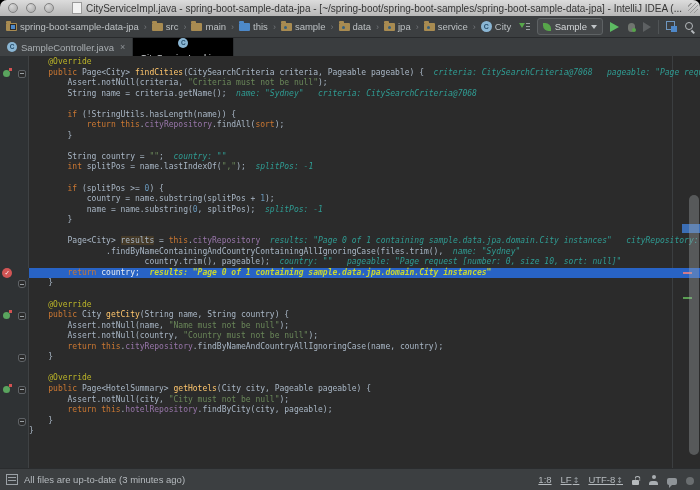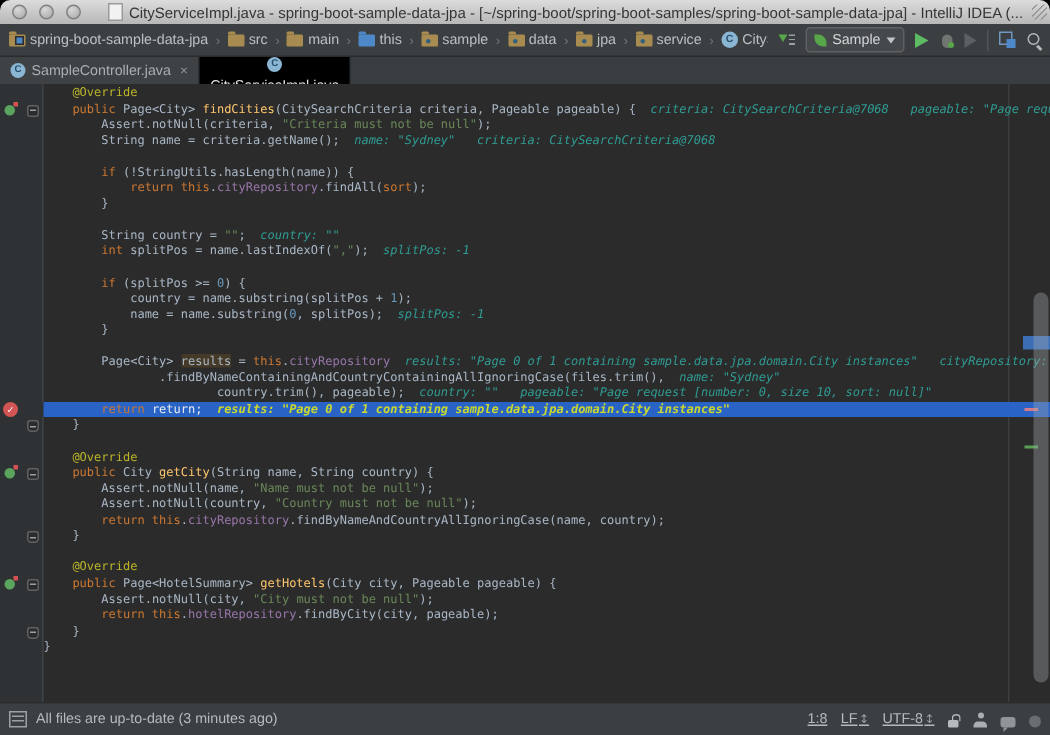--- a/index.html
+++ b/index.html
@@ -233,21 +233,21 @@
         <div class="row"><span class="gut"></span><span class="codeln"><span class="t-k">        int</span><span class="t-d"> splitPos = name.lastIndexOf(</span><span class="t-s">","</span><span class="t-d">);</span><span class="t-h">  splitPos: -1</span></span></div>
         <div class="row"><span class="gut"></span><span class="codeln"></span></div>
         <div class="row"><span class="gut"></span><span class="codeln"><span class="t-d">        </span><span class="t-k">if</span><span class="t-d"> (splitPos &gt;= </span><span class="t-n">0</span><span class="t-d">) {</span></span></div>
         <div class="row"><span class="gut"></span><span class="codeln"><span class="t-d">            country = name.substring(splitPos + </span><span class="t-n">1</span><span class="t-d">);</span></span></div>
         <div class="row"><span class="gut"></span><span class="codeln"><span class="t-d">            name = name.substring(</span><span class="t-n">0</span><span class="t-d">, splitPos);</span><span class="t-h">  splitPos: -1</span></span></div>
         <div class="row"><span class="gut"></span><span class="codeln"><span class="t-d">        }</span></span></div>
         <div class="row"><span class="gut"></span><span class="codeln"></span></div>
         <div class="row"><span class="gut"></span><span class="codeln"><span class="t-d">        Page&lt;City&gt; </span><span class="t-w">results</span><span class="t-d"> = </span><span class="t-k">this</span><span class="t-d">.</span><span class="t-p">cityRepository</span><span class="t-h">  results: "Page 0 of 1 containing sample.data.jpa.domain.City instances"   cityRepository:</span></span></div>
         <div class="row"><span class="gut"></span><span class="codeln"><span class="t-d">                .findByNameContainingAndCountryContainingAllIgnoringCase(files.trim(),</span><span class="t-h">  name: "Sydney"</span></span></div>
         <div class="row"><span class="gut"></span><span class="codeln"><span class="t-d">                        country.trim(), pageable);</span><span class="t-h">  country: ""   pageable: "Page request [number: 0, size 10, sort: null]"</span></span></div>
-        <div class="row hl"><span class="gut"><span class="ic-bp">✓</span></span><span class="codeln"><span class="t-k">        return</span><span class="t-d2"> return;</span><span class="t-hy">  results: "Page 0 of 1 containing sample.data.jpa.domain.City instances"</span></span></div>
+        <div class="row hl"><span class="gut"><span class="ic-bp">✓</span></span><span class="codeln"><span class="t-k">        return</span><span class="t-d2"> country;</span><span class="t-hy">  results: "Page 0 of 1 containing sample.data.jpa.domain.City instances"</span></span></div>
         <div class="row"><span class="gut"><span class="fold fe"></span></span><span class="codeln"><span class="t-d">    }</span></span></div>
         <div class="row"><span class="gut"></span><span class="codeln"></span></div>
         <div class="row"><span class="gut"></span><span class="codeln"><span class="t-a">    @Override</span></span></div>
         <div class="row"><span class="gut"><span class="ic-ovr"></span><span class="fold fs"></span></span><span class="codeln"><span class="t-k">    public </span><span class="t-d">City </span><span class="t-m">getCity</span><span class="t-d">(String name, String country) {</span></span></div>
         <div class="row"><span class="gut"></span><span class="codeln"><span class="t-d">        Assert.</span><span class="t-i">notNull</span><span class="t-d">(name, </span><span class="t-s">"Name must not be null"</span><span class="t-d">);</span></span></div>
         <div class="row"><span class="gut"></span><span class="codeln"><span class="t-d">        Assert.</span><span class="t-i">notNull</span><span class="t-d">(country, </span><span class="t-s">"Country must not be null"</span><span class="t-d">);</span></span></div>
         <div class="row"><span class="gut"></span><span class="codeln"><span class="t-d">        </span><span class="t-k">return this</span><span class="t-d">.</span><span class="t-p">cityRepository</span><span class="t-d">.findByNameAndCountryAllIgnoringCase(name, country);</span></span></div>
         <div class="row"><span class="gut"><span class="fold fe"></span></span><span class="codeln"><span class="t-d">    }</span></span></div>
         <div class="row"><span class="gut"></span><span class="codeln"></span></div>
         <div class="row"><span class="gut"></span><span class="codeln"><span class="t-a">    @Override</span></span></div>

